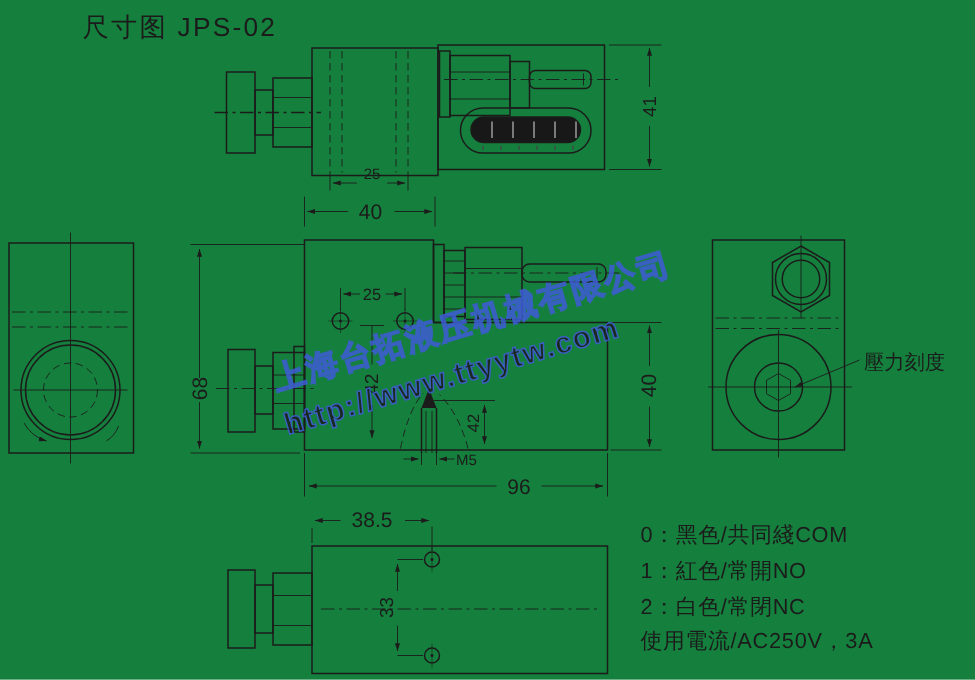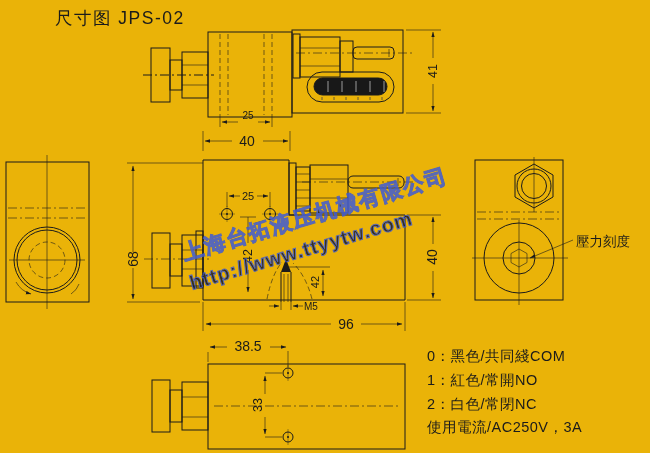--- a/index.html
+++ b/index.html
@@ -1,16 +1,16 @@
 <!DOCTYPE html>
 <html><head>
 <meta charset="utf-8">
 <style>
   html,body{margin:0;padding:0;}
-  .stage{position:relative;width:650px;height:453px;background:#eab308;overflow:hidden;
+  .stage{position:relative;width:650px;height:453px;background:#15803d;overflow:hidden;
          font-family:"Liberation Sans", sans-serif;}
   svg{position:absolute;left:0;top:0;}
   svg text{fill:#1b1b1b;font-family:"Liberation Sans", sans-serif;}
   .t-title{font-size:17.5px;letter-spacing:1.5px;font-weight:500;}
   .t-dim-lg{font-size:14px;}
   .t-dim-md{font-size:12.5px;}
   .t-dim-sm{font-size:11px;}
   .t-dim-xs{font-size:10px;}
   .t-label{font-size:13.5px;}
   .t-legend{font-size:14.5px;letter-spacing:0.5px;}

